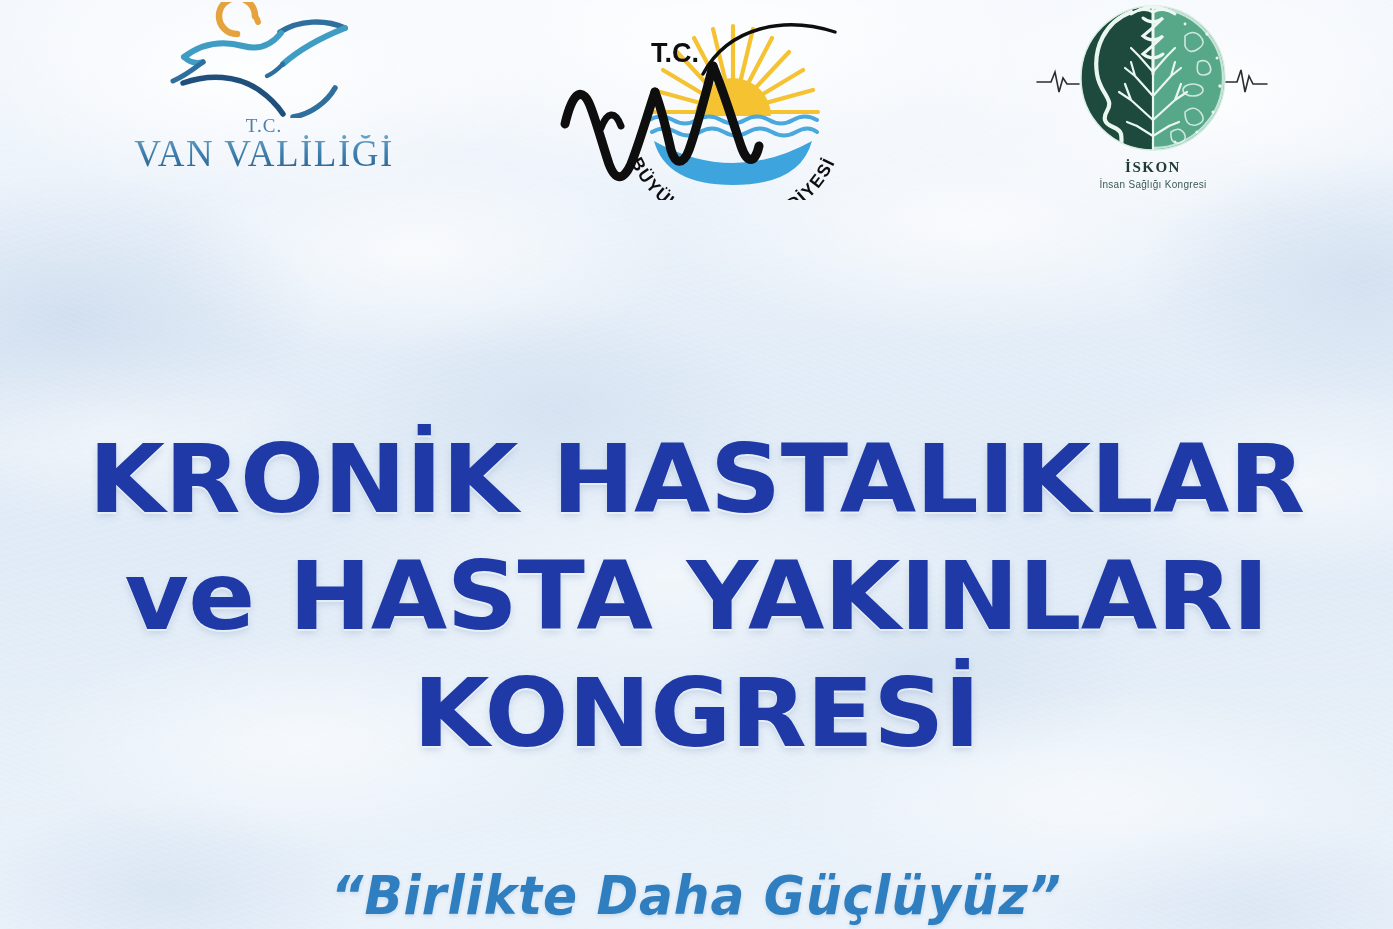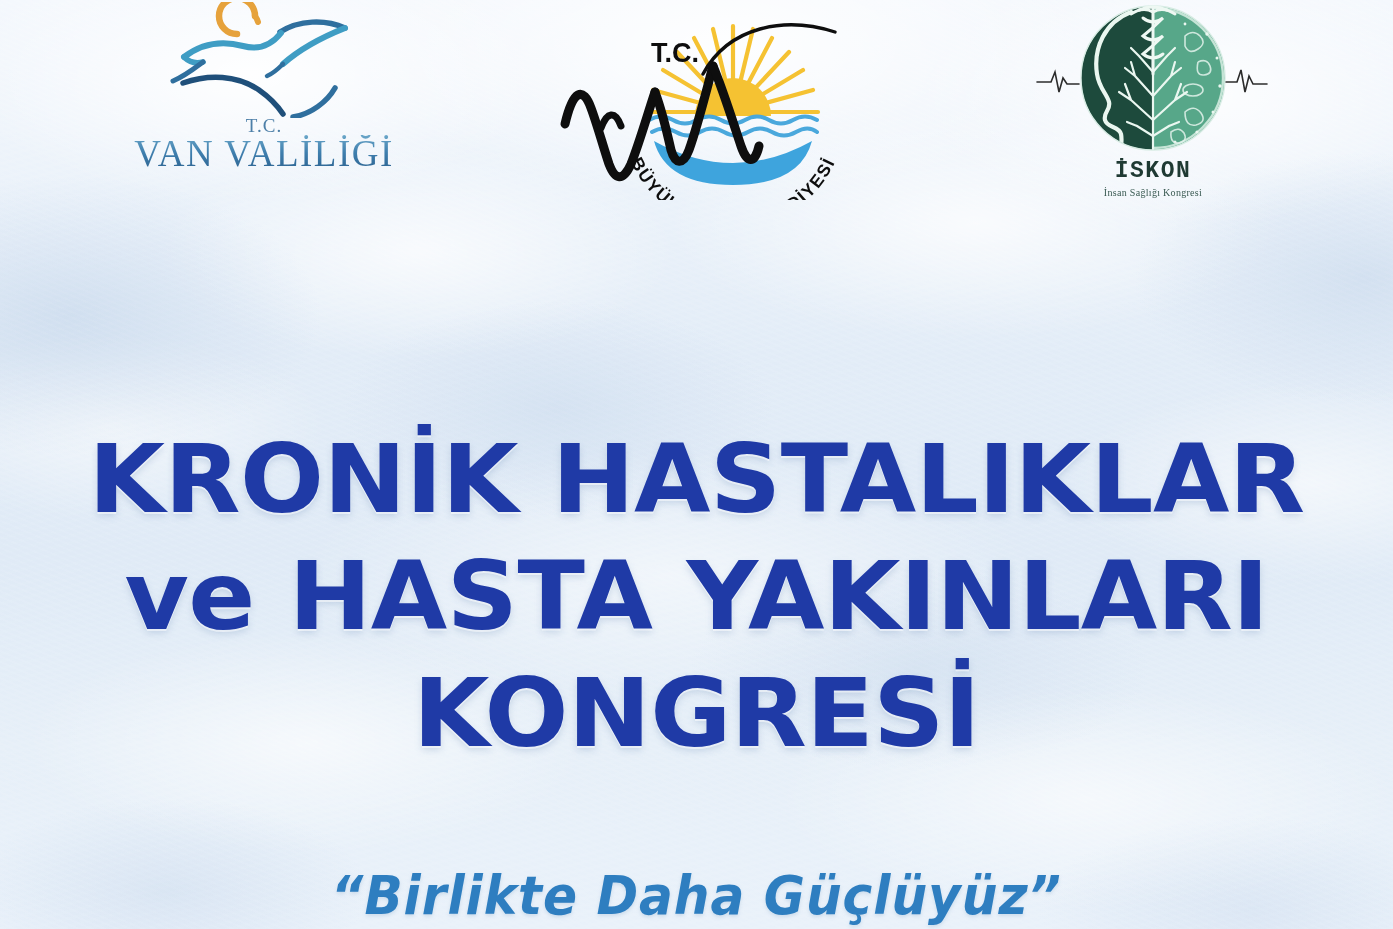--- a/index.html
+++ b/index.html
@@ -76,26 +76,26 @@
   }
 
   
   #logo-buyuksehir{left:548px;top:4px;width:350px;}
   .buyuksehir-mark{width:340px;height:196px;}
 
   
   #logo-iskon{left:1028px;top:0px;width:250px;}
   .iskon-mark{width:236px;height:186px;}
   .iskon-name{
-    font-family:Liberation Mono, monospace;
-    font-weight:bold;font-size:23px;letter-spacing:1.5px;color:#1f3a33;
+    font-family:Liberation Serif, serif;
+    font-weight:bold;font-size:15px;letter-spacing:1.5px;color:#1f3a33;
     line-height:1;margin-top:-26px;
   }
   .iskon-sub{
-    font-family:Liberation Serif, serif;
+    font-family:Liberation Sans, sans-serif;
     font-size:10px;letter-spacing:.3px;color:#3a5a52;margin-top:4px;
   }
 
   
   #headline{
     position:absolute;left:0;right:0;top:432px;z-index:6;
     text-align:center;
   }
   .hl-line{
     font-family:"DejaVu Sans", sans-serif;

